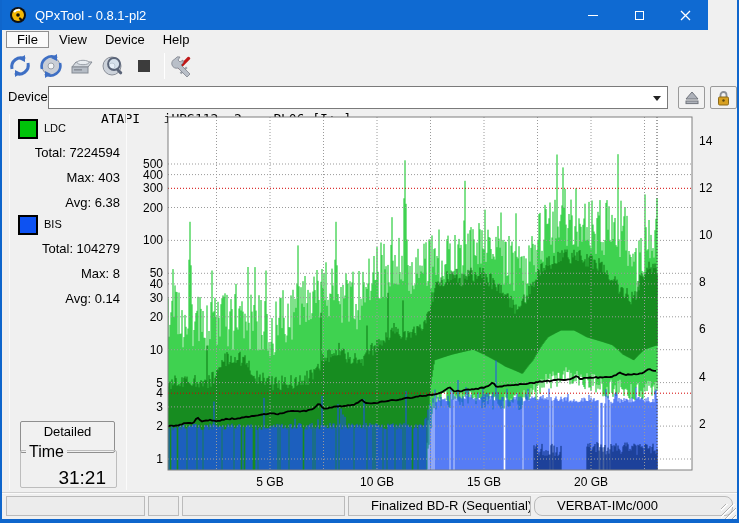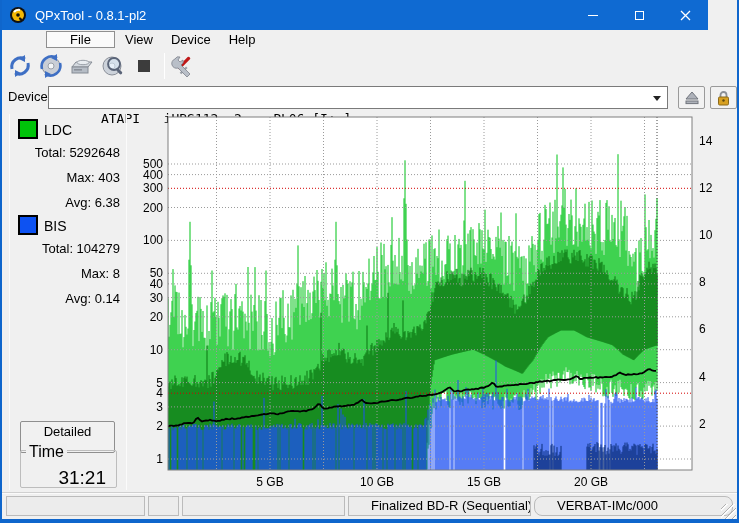--- a/index.html
+++ b/index.html
@@ -9,34 +9,34 @@
     border-left:2px solid #0f66cc;border-right:2px solid #0f66cc;border-bottom:4px solid #0f66cc;}
   .titlebar{position:absolute;left:-2px;top:0;width:708px;height:30px;background:#0f6ad2;display:flex;align-items:center;}
   .app-icon{width:18px;height:18px;margin-left:9px;flex:0 0 auto;}
   .title-text{color:#fff;font-size:13px;margin-left:8px;flex:1;white-space:nowrap;}
   .win-btns{display:flex;height:30px;}
   .win-btn{width:46px;height:30px;display:flex;align-items:center;justify-content:center;cursor:default;}
   .glyph-min{width:10px;height:1px;background:#fff;}
   .glyph-max{width:9px;height:9px;border:1px solid #fff;}
   .menubar{position:absolute;left:0;top:30px;width:735px;height:19px;background:#f0f0f0;display:flex;align-items:center;padding-left:4px;}
   .menu-item{padding:4px 8px;margin-right:2px;white-space:nowrap;}
-  .menu-item.focused{border:1px solid #8f8f8f;background:#fafafa;padding:0 23px;margin-left:40px;}
+  .menu-item.focused{border:1px solid #8f8f8f;background:#fafafa;padding:0 10px;}
   .toolbar{position:absolute;left:0;top:49px;width:735px;height:33px;display:flex;align-items:center;padding-left:3px;}
   .tool-btn{width:30px;height:30px;display:flex;align-items:center;justify-content:center;margin-right:1px;}
   .tool-sep{width:1px;height:26px;background:#c8c8c8;border-right:1px solid #fff;margin:0 4px;}
   .devicebar{position:absolute;left:0;top:82px;width:735px;height:30px;}
   .device-label{position:absolute;left:6px;top:7px;}
   .combo{position:absolute;left:46px;top:4px;width:620px;height:23px;background:#fff;border:1px solid #7a7a7a;
     font-family:"DejaVu Sans Mono","Liberation Mono",monospace;font-size:13px;line-height:21px;padding-left:5px;white-space:pre;}
   .combo-arrow{position:absolute;right:6px;top:9px;width:0;height:0;border-left:4px solid transparent;border-right:4px solid transparent;border-top:5px solid #222;}
   .sq-btn{position:absolute;top:4px;width:27px;height:23px;background:#f2f2f2;border:1px solid #9a9a9a;border-radius:2px;display:flex;align-items:center;justify-content:center;}
   .main{position:absolute;left:0;top:112px;width:735px;height:380px;}
   .groove-v{position:absolute;top:2px;height:376px;width:1px;background:#d2d2d2;border-right:1px solid #fbfbfb;}
   .swatch{position:absolute;width:20px;height:20px;border:2px solid #000;}
-  .side-label{position:absolute;font-size:14px;}
+  .side-label{position:absolute;font-size:11px;}
   .side-val{position:absolute;left:18px;width:100px;text-align:right;font-size:13px;white-space:nowrap;}
   .btn{position:absolute;background:#f1f1f1;border:1px solid #8f8f8f;border-radius:2px;text-align:center;font-size:13px;}
   .groupbox{position:absolute;border:1px solid #bdbdbd;border-radius:2px;}
   .groupbox-legend{position:absolute;top:-8px;left:5px;background:#f0f0f0;padding:0 3px;font-size:16px;}
   .time-val{position:absolute;right:10px;top:16px;font-size:19px;}
   .status-groove{position:absolute;left:0;top:492px;width:735px;height:2px;border-top:1px solid #d0d0d0;background:#fafafa;}
   .statusbar{position:absolute;left:0;top:494px;width:735px;height:25px;background:#f0f0f0;}
   .status-box{position:absolute;top:2px;height:20px;background:#ececec;border:1px solid #bbb;font-size:13px;line-height:18px;padding-left:22px;white-space:nowrap;overflow:hidden;}
   .grip{position:absolute;right:1px;bottom:0px;width:15px;height:15px;
     background:repeating-linear-gradient(135deg,transparent 0 3px,#b0b0b0 3px 4px,#fdfdfd 4px 5px);}
@@ -152,21 +152,21 @@
       </svg>
     </div>
   </div>
 
   <div class="main">
     <div class="groove-v" style="left:7px;"></div>
     <div class="groove-v" style="left:124px;"></div>
 
     <div class="swatch" id="ldc-swatch" style="left: 16px; top: 7px; background: rgb(0, 196, 10);"></div>
     <span class="side-label" style="left:42px;top:10px;">LDC</span>
-    <div class="side-val" style="top:33px;">Total: 5292648</div>
+    <div class="side-val" style="top:33px;">Total: 7224594</div>
     <div class="side-val" style="top:58px;">Max: 403</div>
     <div class="side-val" style="top:83px;">Avg: 6.38</div>
 
     <div class="swatch" id="bis-swatch" style="left: 16px; top: 103px; background: rgb(13, 82, 242);"></div>
     <span class="side-label" style="left:42px;top:106px;">BIS</span>
     <div class="side-val" style="top:129px;">Total: 104279</div>
     <div class="side-val" style="top:154px;">Max: 8</div>
     <div class="side-val" style="top:179px;">Avg: 0.14</div>
 
     <div class="btn" style="left:18px;top:309px;width:95px;height:32px;line-height:20px;">Detailed</div>

